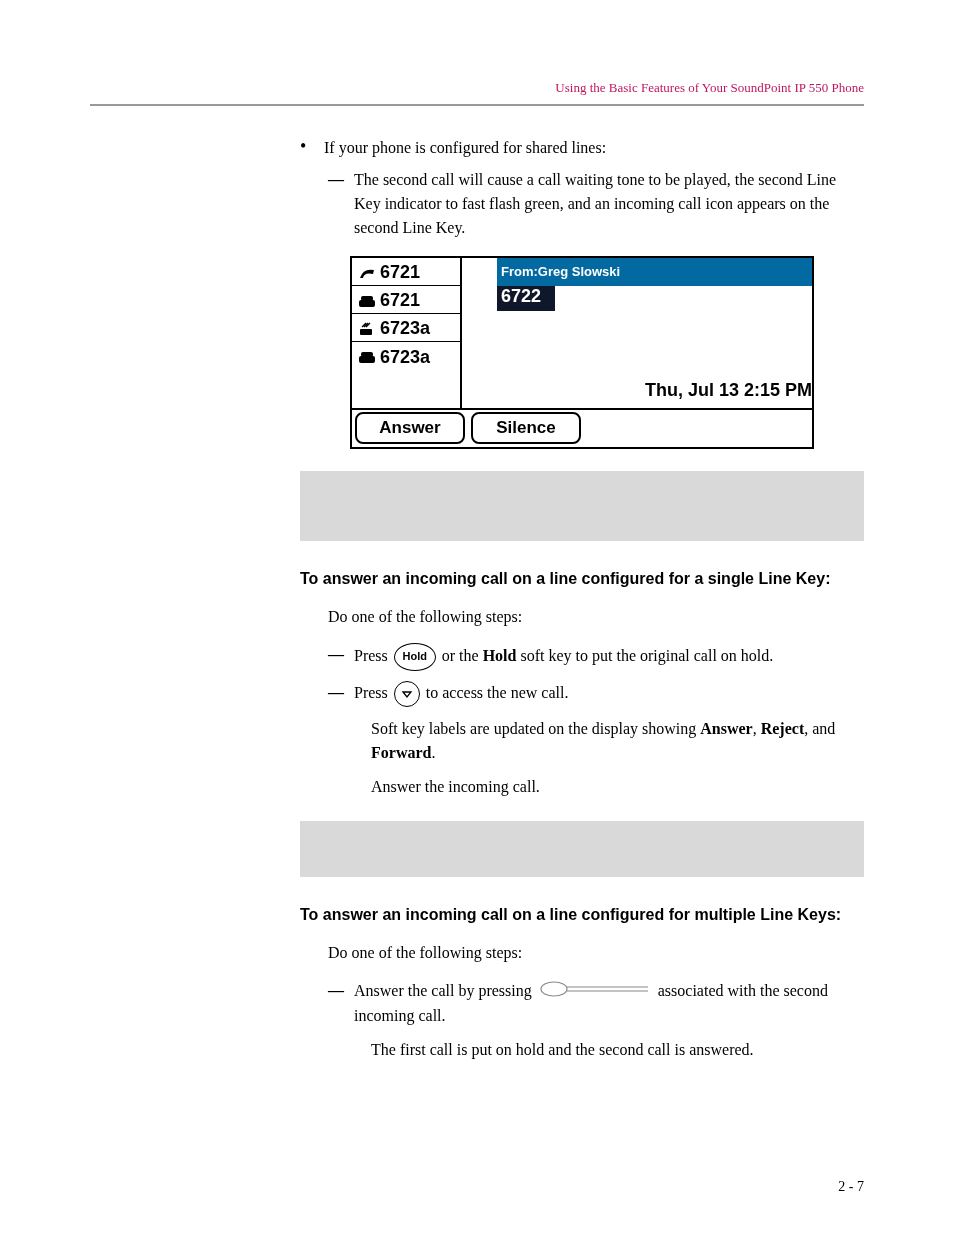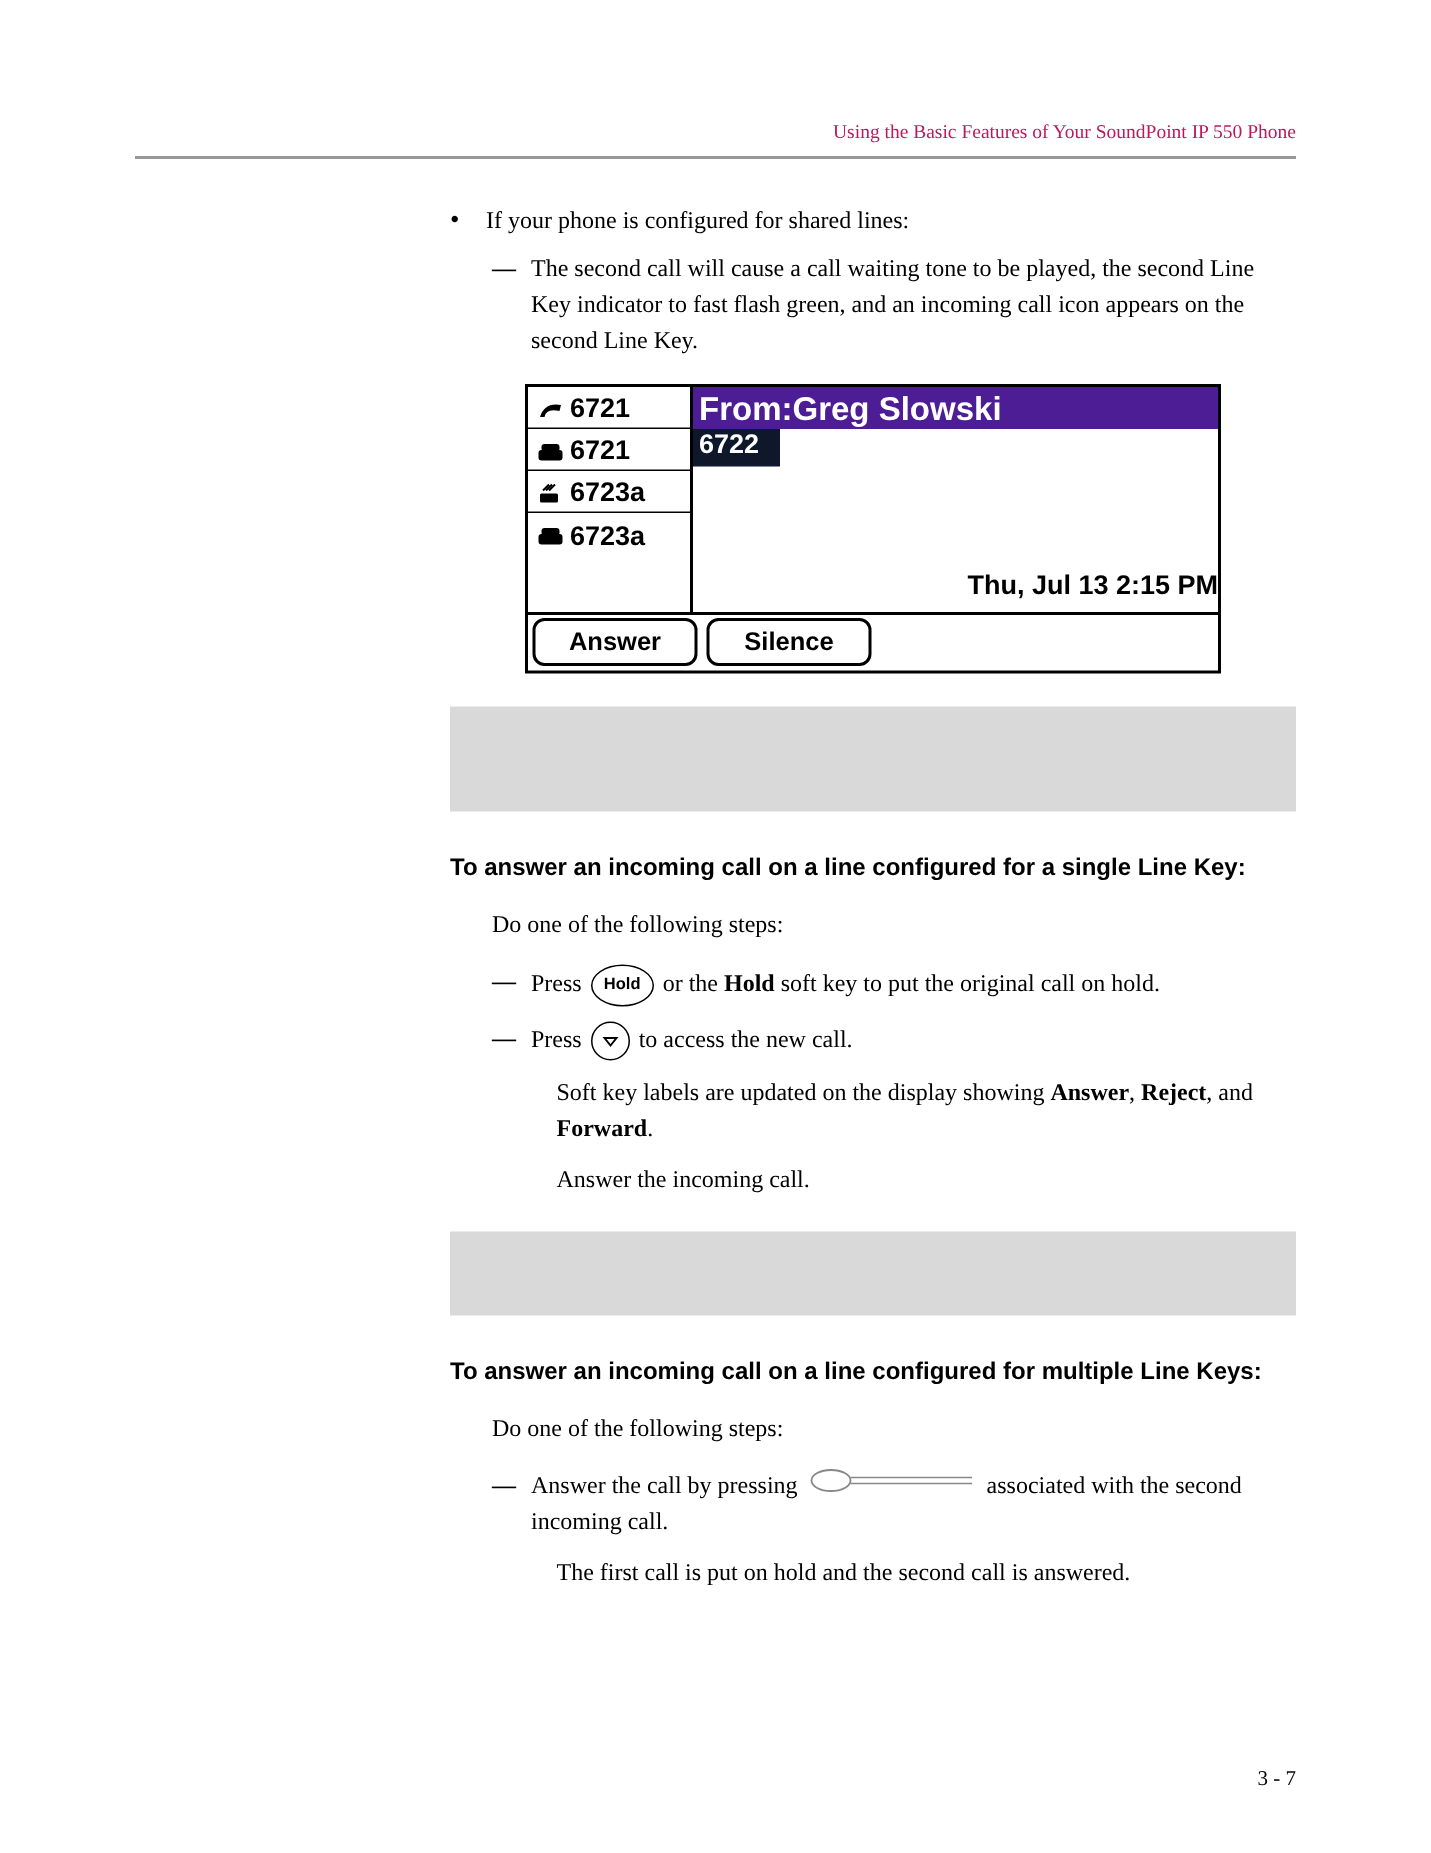--- a/index.html
+++ b/index.html
@@ -88,20 +88,21 @@
     margin: 16px auto 6px auto;
     border: 2px solid #000;
     background: #fff;
     font-family: Helvetica, Arial, sans-serif;
     font-weight: bold;
     color: #000;
   }
   .phone-body {
     display: flex;
     height: 150px;
+    gap: 35px;
   }
   .line-col {
     width: 108px;
     flex: none;
     border-right: 2px solid #000;
   }
   .line-item {
     display: flex;
     align-items: center;
     gap: 4px;
@@ -110,23 +111,23 @@
     border-bottom: 1.5px solid #000;
     height: 28px;
     box-sizing: border-box;
   }
   .line-item .icn { width:18px; display:inline-flex; justify-content:center; }
   .right-col {
     flex: 1;
     position: relative;
   }
   .from-bar {
-    background: #4c1d95;
+    background: #0369a1;
     color: #fff;
-    font-size: 22px;
+    font-size: 13px;
     padding: 2px 6px 2px 4px;
     height: 28px;
     box-sizing: border-box;
     display:flex;
     align-items:center;
   }
   .num-bar {
     background: #0f172a;
     color: #fff;
     font-size: 18px;
@@ -309,14 +310,14 @@
                 <line x1="27" y1="6" x2="108" y2="6" stroke="#888" stroke-width="1"></line>
                 <line x1="27" y1="10" x2="108" y2="10" stroke="#888" stroke-width="1"></line>
               </svg></span><span> associated with the second incoming call.</span>
         </div>
       </div>
       <div class="sub-para">The first call is put on hold and the second call is answered.</div>
     </div>
 
   </div>
 
-  <div class="pagenum">3 - 7</div>
+  <div class="pagenum">2 - 7</div>
 </div>
 
 </body></html>

